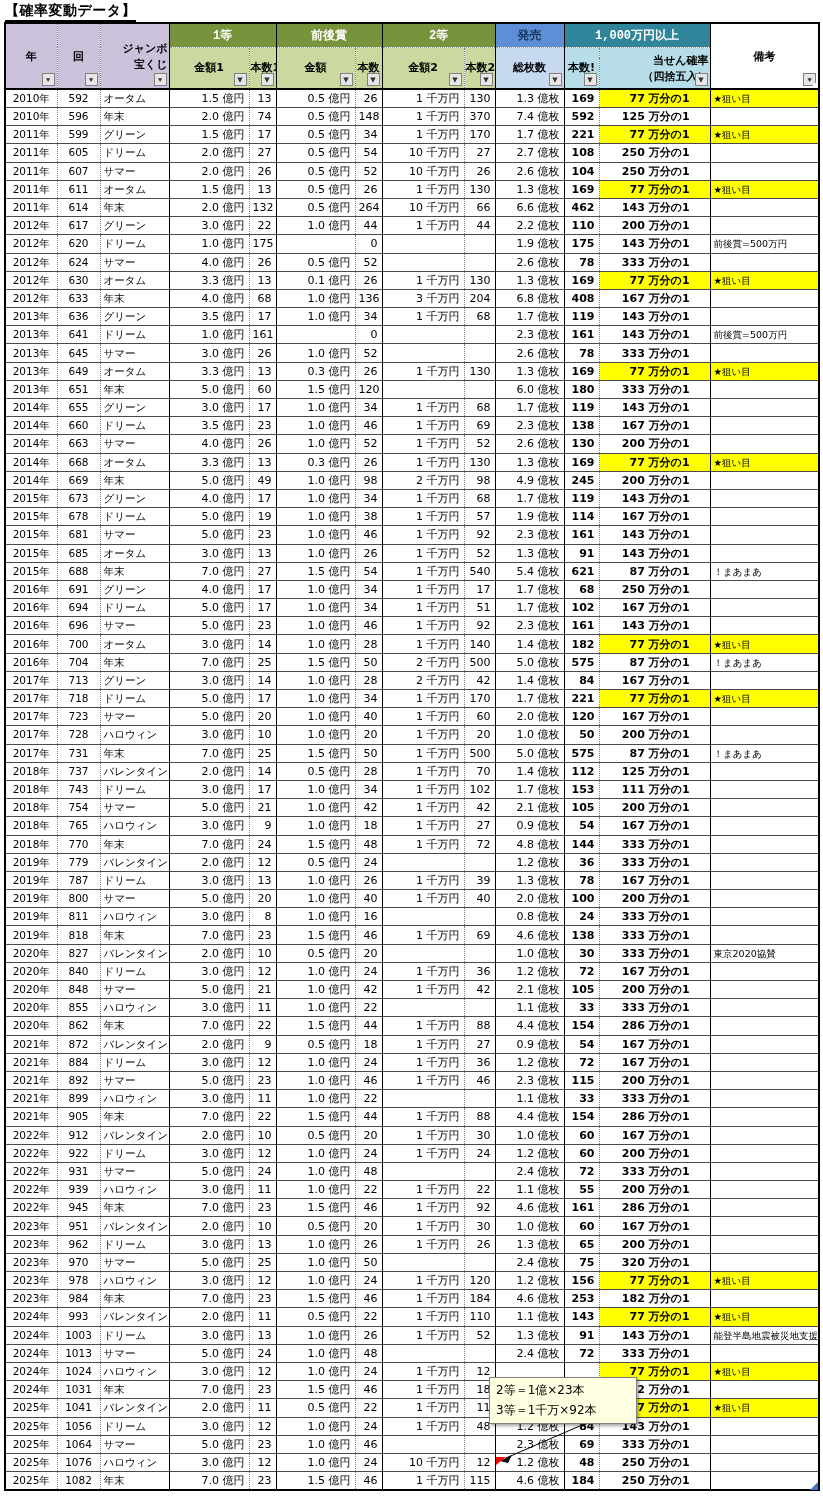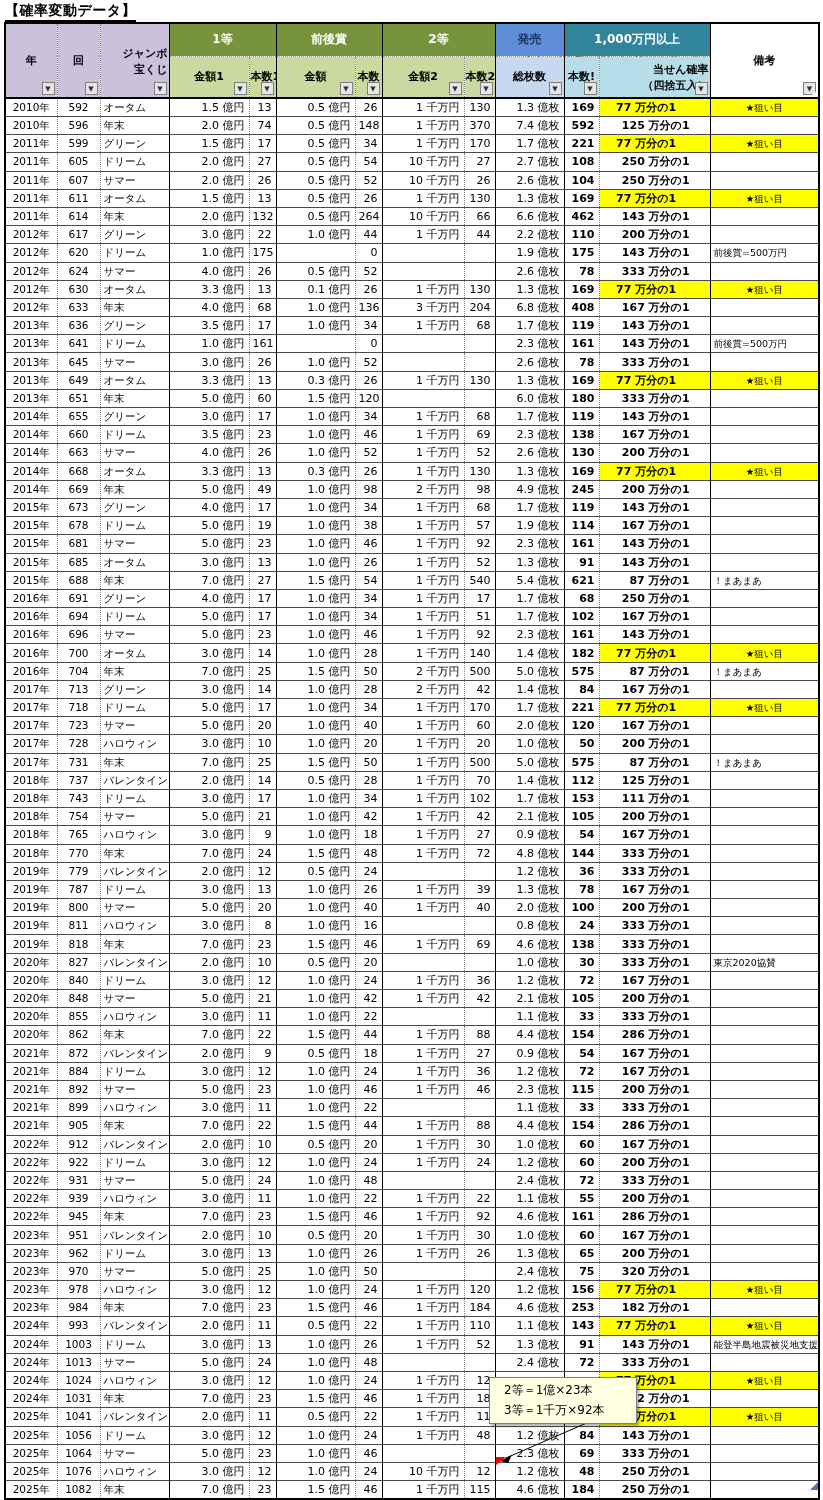--- a/index.html
+++ b/index.html
@@ -19,21 +19,21 @@
     position:absolute;left:4px;top:22px;width:816px;
     border-collapse:collapse;table-layout:fixed;
     border:2px solid #000;
   }
   th,td{margin:0;overflow:hidden;white-space:nowrap;box-sizing:border-box;}
   
   .bl-dot{border-left:1px dotted #808080;}
   .bl-solid{border-left:1px solid #000;}
   
   thead th{font-size:11px;font-weight:bold;position:relative;vertical-align:middle;text-align:center;border-bottom:1px dotted #808080;}
-  tr.band th{height:33px;border-bottom:1px dotted #9a9a9a;}
+  tr.band th{height:24px;border-bottom:1px dotted #9a9a9a;font-family:Liberation Mono, monospace;}
   tr.subhead th{height:42px;}
   thead{border-bottom:2px solid #000;}
   .hd-purple{background:var(--purple);}
   .hd-olive{background:var(--olive);color:#fff;font-size:12px;}
   .hd-blue{background:var(--blue);color:#17365D;font-size:12px;}
   .hd-teal{background:var(--teal);color:#fff;font-size:12px;}
   .hd-greensub{background:var(--green-sub);}
   .hd-bluesub{background:var(--blue-sub);}
   .hd-tealsub{background:var(--teal-sub);}
   .hd-white{background:#fff;border-radius:15px;}
@@ -49,27 +49,27 @@
     height:18.2px;font-size:11px;line-height:17px;
     border-top:1px solid #4a4a4a;background:#fff;padding:0 3px;
   }
   tbody tr:first-child td{border-top:2px solid #000;}
   td.c-year,td.c-round{text-align:center;padding:0 2px;font-size:10.5px;}
   td.c-type{text-align:left;font-size:10.5px;}
   td.c-amt,td.c-cnt,td.c-total{text-align:right;padding-right:4px;}
   td.c-unitcnt{text-align:right;font-weight:bold;padding-right:4px;}
   td.c-prob{text-align:right;font-weight:bold;padding-right:20px;}
   td.c-remark{text-align:left;font-size:9.5px;padding-left:3px;}
-  td.hl{background:var(--yellow);text-align:center;}
+  td.hl{background:var(--yellow);}
   
   .callout{
     position:absolute;left:489px;top:1377px;width:148px;height:47px;
     background:var(--callout);border:1px solid #7f7f7f;
     box-shadow:2px 2px 3px rgba(0,0,0,0.35);
-    font-size:12px;line-height:20px;padding:2px 14px;box-sizing:border-box;z-index:6;
+    font-size:12px;line-height:20px;padding:2px 6px;box-sizing:border-box;z-index:6;
   }
   .callout div{white-space:nowrap;}
   svg.arrow{position:absolute;left:440px;top:1395px;z-index:5;}
   .corner-blue{
     position:absolute;left:810px;top:1482px;width:0;height:0;z-index:4;
     border-left:8px solid transparent;border-bottom:8px solid #4472C4;
   }
 </style>
 </head>
 <body>

